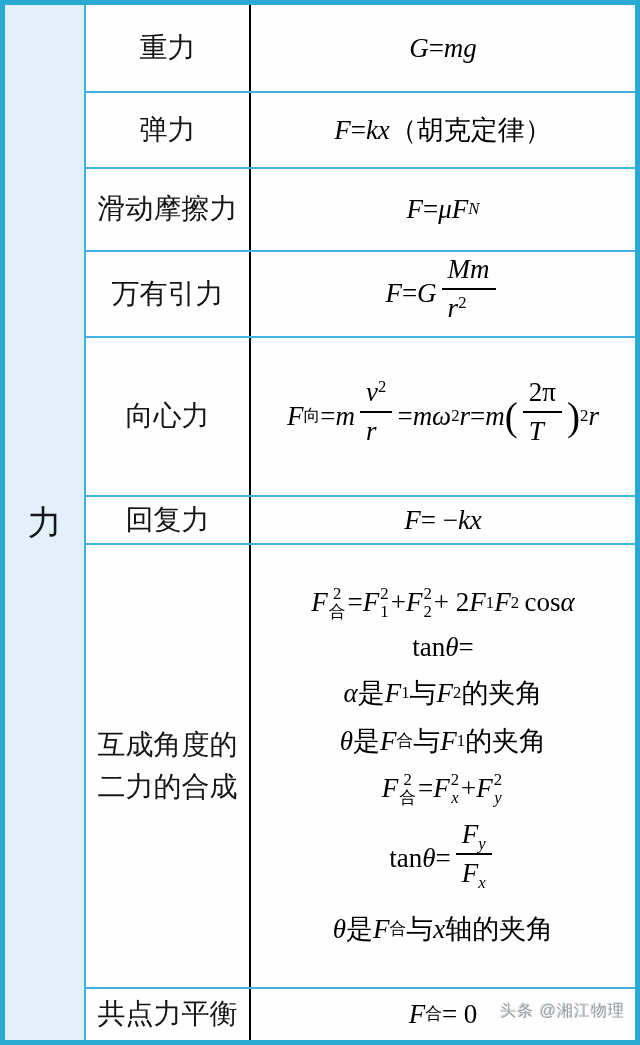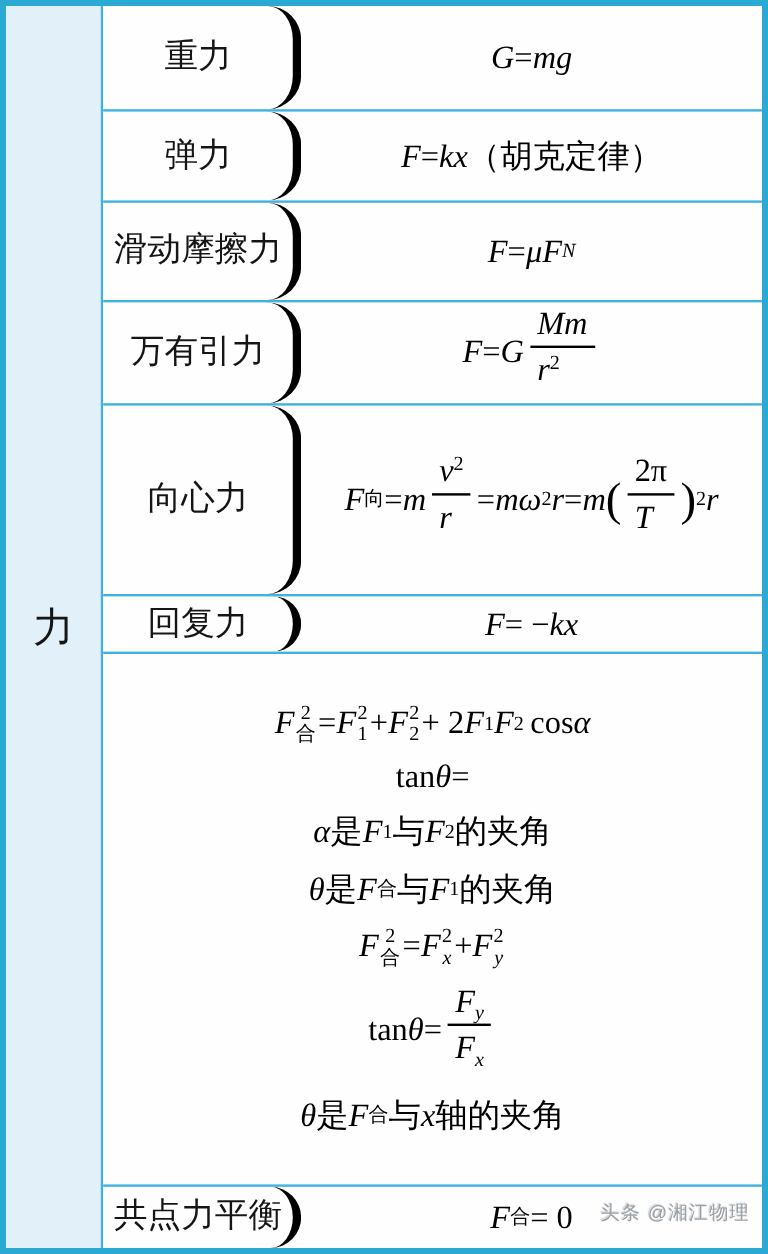--- a/index.html
+++ b/index.html
@@ -14,23 +14,23 @@
     width:81px;background:#e1f0f9;border-right:2px solid #41b1e0;
     display:flex;align-items:center;justify-content:center;
     font-size:34px;color:#151515;
   }
   .rows{flex:1;display:flex;flex-direction:column}
   .row{display:flex;border-top:2px solid #41b1e0;background:#fefefe}
   .row.first{border-top:none}
   .r1{height:91px}.r2{height:80px}.r3{height:87px}.r4{height:91px}
   .r5{height:168px}.r6{height:51px}.r7{height:468px}.r8{height:56px}
   .name-cell{
-    width:165px;border-right:7px solid #000000;
+    width:165px;border-right:2px solid #000000;
     display:flex;align-items:center;justify-content:center;
-    text-align:center;font-size:28px;line-height:1.5;color:#151515;border-radius:28px;
+    text-align:center;font-size:28px;line-height:1.5;color:#151515;
   }
   .formula-cell{
     flex:1;display:flex;align-items:center;justify-content:center;
     font-size:27px;color:#000;
   }
   i{font-style:italic;font-family:"Liberation Serif",serif}
   sub,sup{font-size:0.62em;line-height:0}
   sub{vertical-align:-0.38em}
   sup{vertical-align:0.55em}
   .frac{display:inline-block;vertical-align:middle;text-align:left;margin:0 5px}
@@ -95,20 +95,21 @@
             <span class="den"><i>T</i></span>
           </span><span class="bigp">)</span><sup>2</sup><i>r</i></div>
     </div>
 
     <div class="row r6">
       <div class="name-cell">回复力</div>
       <div class="formula-cell"><i>F</i> = −<i>kx</i></div>
     </div>
 
     <div class="row r7">
+      <div class="name-cell">互成角度的<br>二力的合成</div>
       <div class="formula-cell">
           <span class="multi">
             <span class="fline"><i>F</i><span class="ss">
                 <span>2</span>
                 <span>合</span>
               </span> = <i>F</i><span class="ss">
                 <span>2</span>
                 <span>1</span>
               </span> + <i>F</i><span class="ss">
                 <span>2</span>

